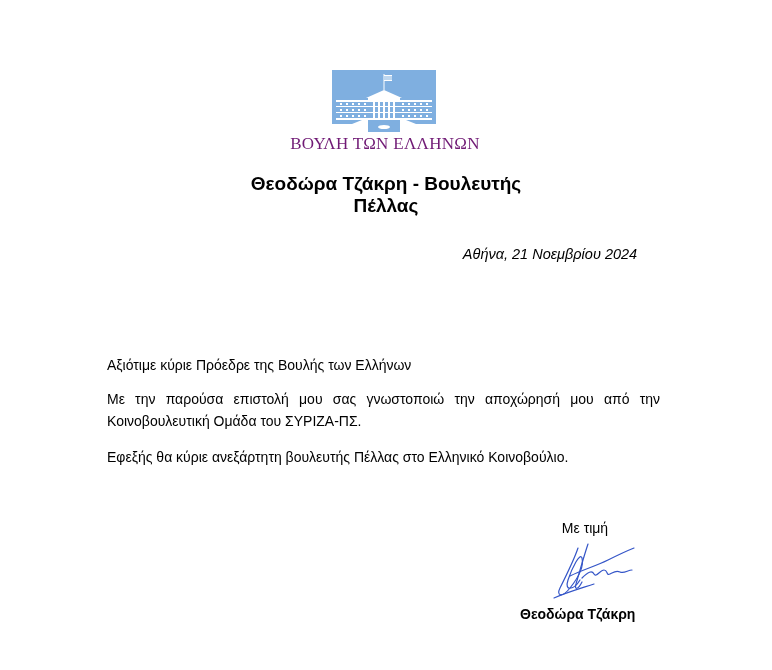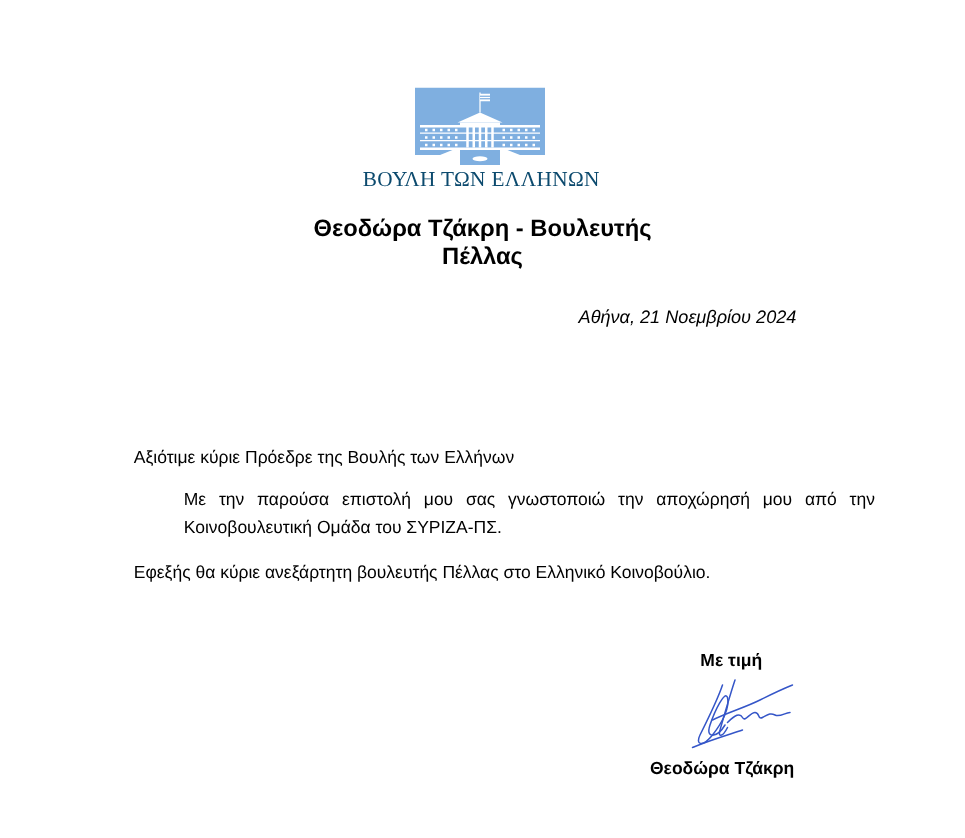--- a/index.html
+++ b/index.html
@@ -2,30 +2,30 @@
 <html><head>
   <meta charset="utf-8">
   <style>
     html, body { margin: 0; padding: 0; background: #ffffff; }
     body { width: 772px; height: 670px; position: relative; overflow: hidden;
            font-family: "Liberation Sans", "DejaVu Sans", sans-serif; color: #000; }
     .abs { position: absolute; }
     #logo { left: 332px; top: 70px; width: 104px; height: 62px; }
     #logo-caption { left: 290px; top: 134px; width: 190px; text-align: center;
                     font-family: "Liberation Serif", "DejaVu Serif", serif;
-                    font-size: 17px; letter-spacing: 0.3px; color: #0c4a6e; }
+                    font-size: 17px; letter-spacing: 0.3px; color: #701a75; }
     #sender-line { left: 250px; top: 173px; width: 272px; text-align: center;
                    font-weight: bold; font-size: 19px; }
     #date-line { left: 440px; top: 246px; width: 220px; text-align: center;
                  font-style: italic; font-size: 14.5px; }
     .para { left: 107px; width: 553px; font-size: 14px; line-height: 22px; }
     #salutation { top: 354px; }
-    #body-para { top: 388px; text-align: justify; text-align-last: left; margin-left: 40px; }
+    #body-para { top: 388px; text-align: justify; text-align-last: left; }
     #closing-para { top: 446px; }
-    #closing-text { left: 520px; top: 520px; width: 130px; text-align: center; font-size: 14px; font-weight: bold; }
+    #closing-text { left: 520px; top: 520px; width: 130px; text-align: center; font-size: 14px; }
     #signature { left: 548px; top: 540px; width: 94px; height: 62px; }
     #signer-name { left: 520px; top: 606px; width: 150px; 
                    font-weight: bold; font-size: 14px; }
   </style>
 </head>
 <body>
 
 <div class="abs" id="logo">
   <svg width="104" height="62" viewBox="0 0 104 62">
     <rect x="0" y="0" width="104" height="62" fill="#7fafe0"></rect>

